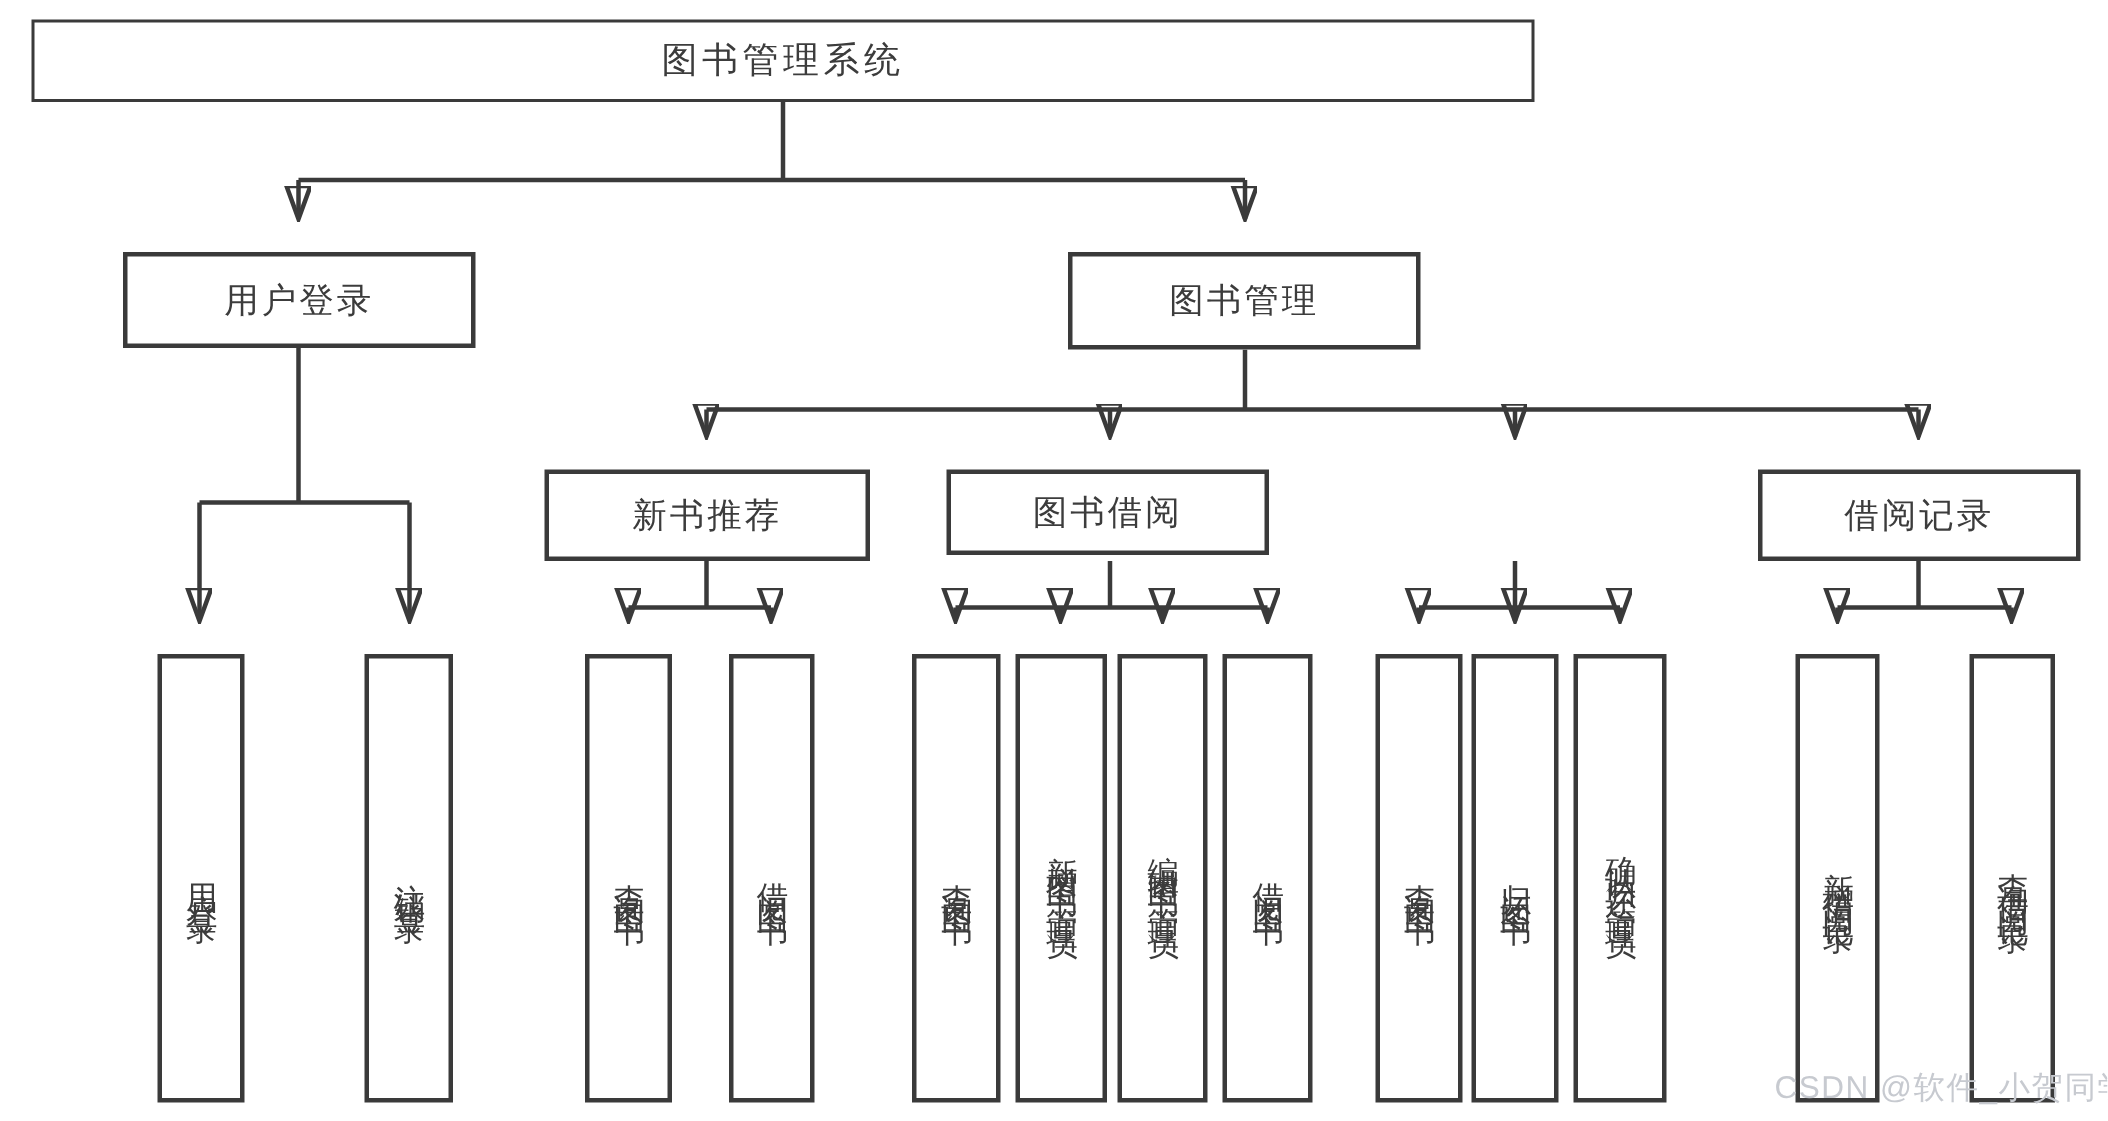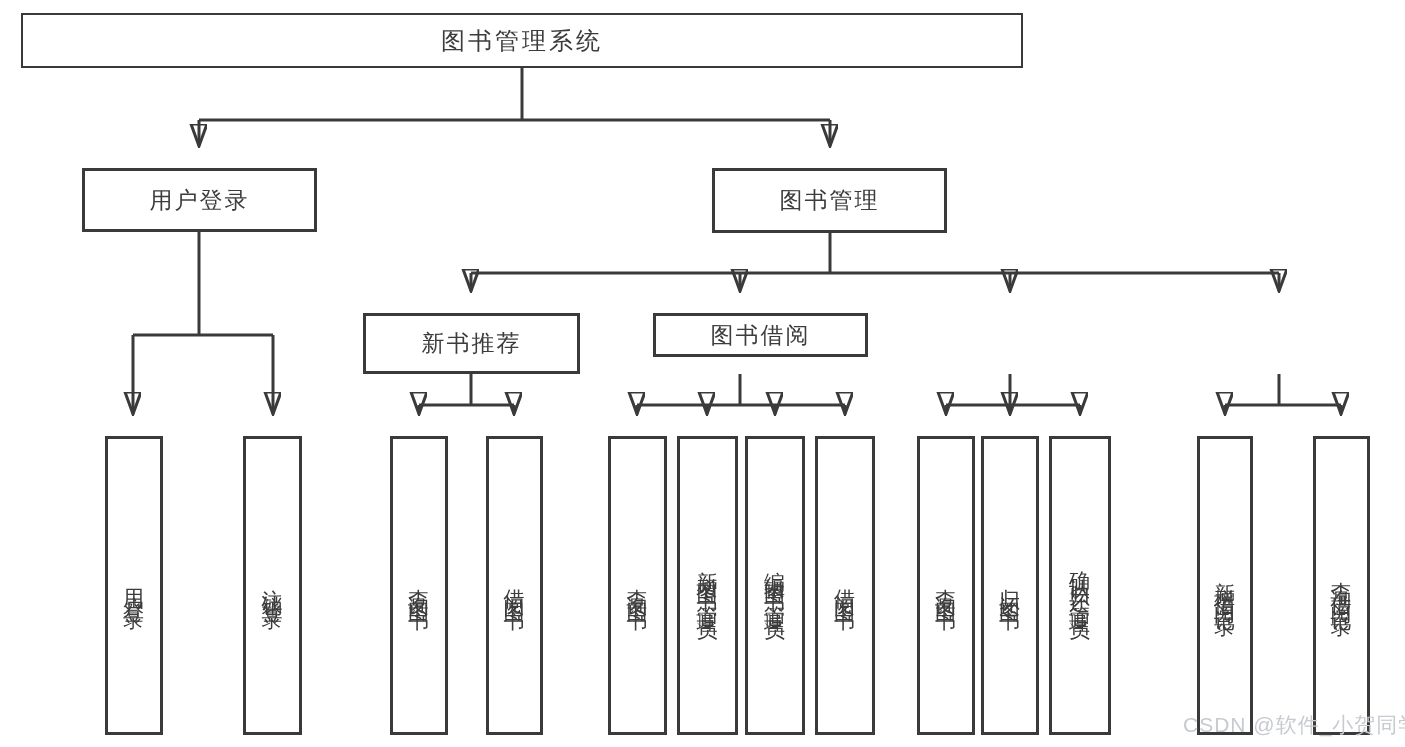--- a/index.html
+++ b/index.html
@@ -128,22 +128,25 @@
   <div class="box" style="left:82px; top:168px; width:235px; height:64px;">
     <span class="lbl">用户登录</span>
   </div>
   <div class="box" style="left:712px; top:168px; width:235px; height:65px;">
     <span class="lbl">图书管理</span>
   </div>
 
   <div class="box" style="left:363px; top:313px; width:217px; height:61px;">
     <span class="lbl">新书推荐</span>
   </div>
-  <div class="box" style="left:653px; top:313px; width:215px; height:44px;">
+  <div class="box" style="left:631px; top:313px; width:215px; height:57px;">
     <span class="lbl">图书借阅</span>
+  </div>
+  <div class="box" style="left:1172px; top:313px; width:215px; height:61px;">
+    <span class="lbl">借阅记录</span>
   </div>
 
   <div class="box" style="left:105px; top:436px; width:58px; height:299px;">
     <span class="vlbl">用户登录</span>
   </div>
   <div class="box" style="left:243px; top:436px; width:59px; height:299px;">
     <span class="vlbl">注销登录</span>
   </div>
 
   <div class="box" style="left:390px; top:436px; width:58px; height:299px;">

